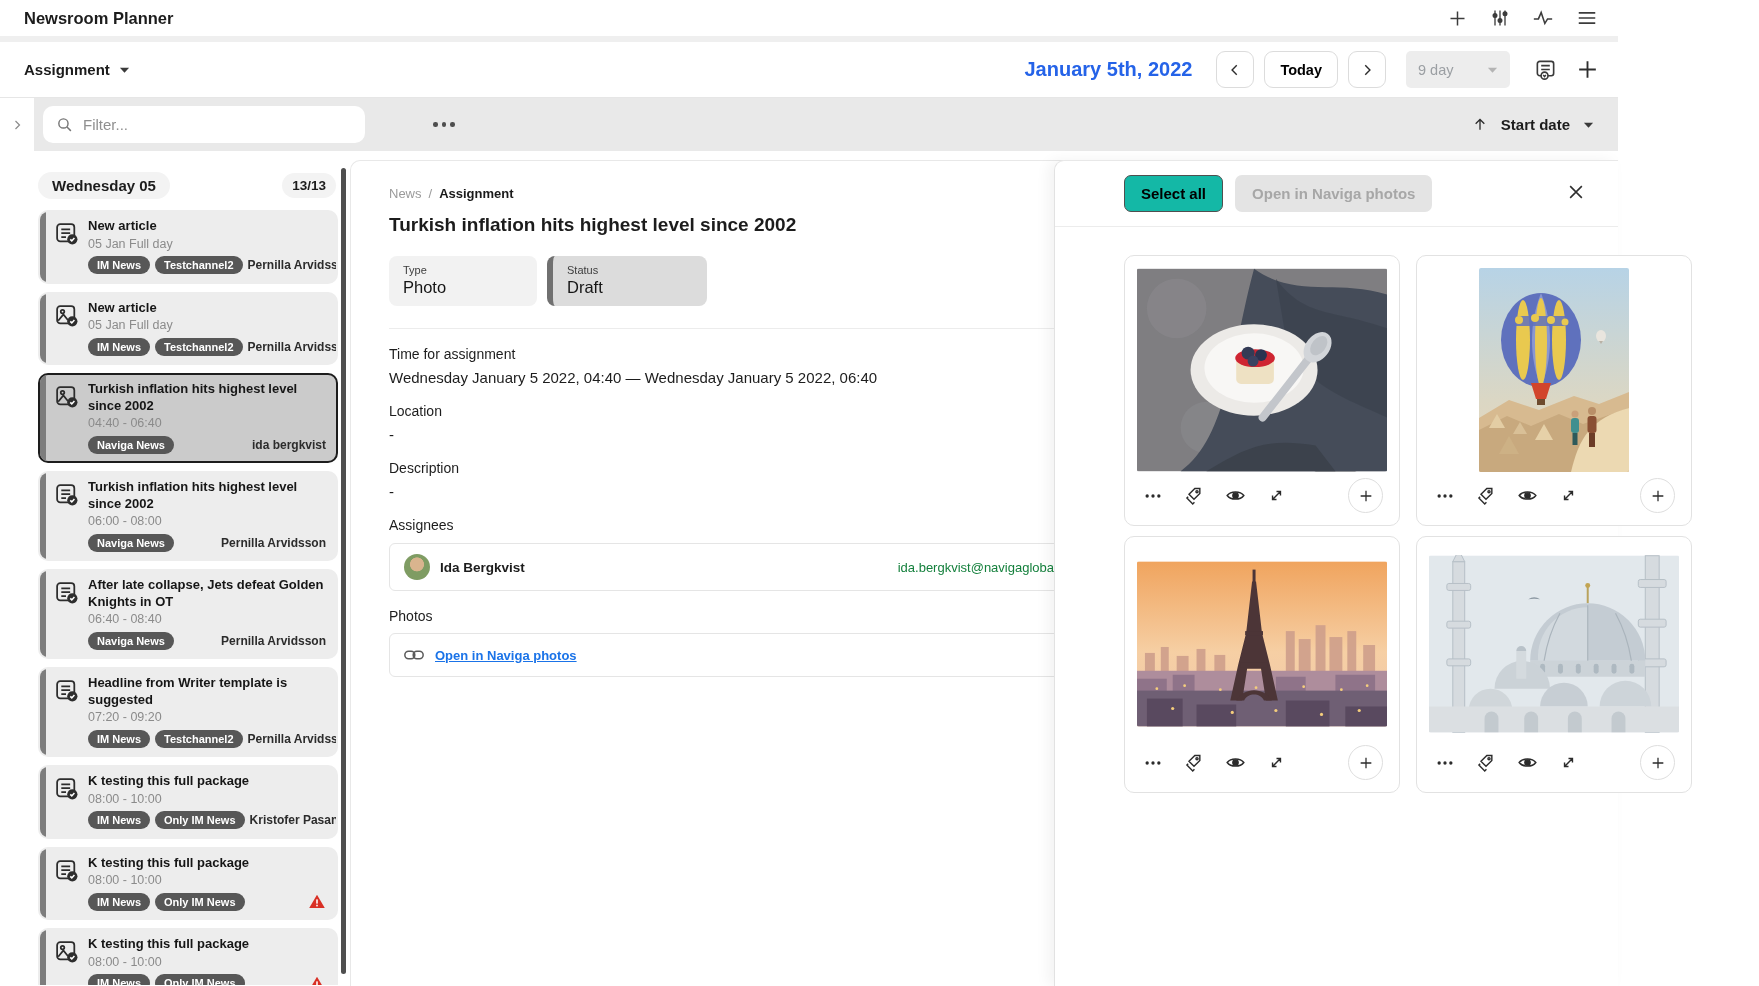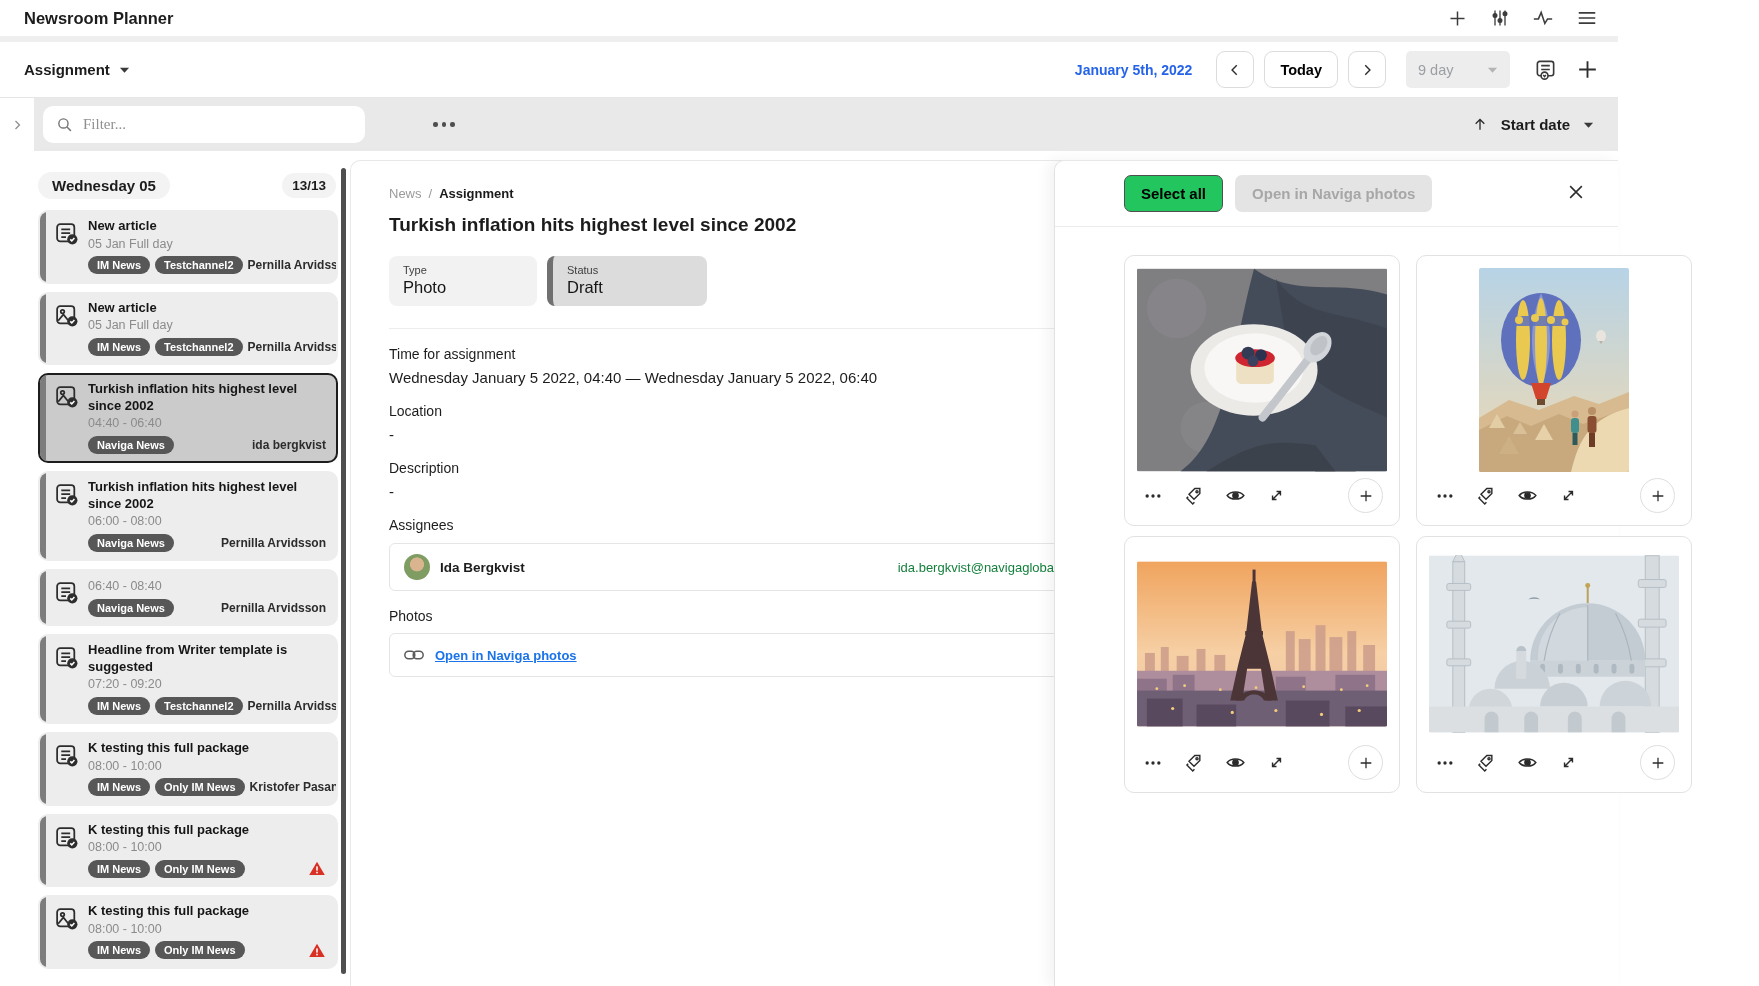--- a/index.html
+++ b/index.html
@@ -13,37 +13,37 @@
   .topbar-title { font-size: 16.5px; font-weight: bold; }
   .topbar-icons { display: flex; align-items: center; gap: 22px; }
   .ic { display: inline-flex; align-items: center; justify-content: center; cursor: pointer; }
   .ic svg { display: block; }
 
   
   .navbar { height: 56px; display: flex; align-items: center; justify-content: space-between;
     padding: 0 18px 0 24px; border-bottom: 1px solid #e6e6e6; background: #fff; }
   .view-select { display: flex; align-items: center; gap: 9px; font-size: 15px; font-weight: bold; cursor: pointer; }
   .nav-right { display: flex; align-items: center; gap: 10px; }
-  .date-label { font-size: 14px; font-weight: bold; color: #2563e8; margin-right: 14px; cursor: pointer; }
+  .date-label { font-size: 20px; font-weight: bold; color: #2563e8; margin-right: 14px; cursor: pointer; }
   .btn-sq { width: 38px; height: 37px; border: 1px solid #dcdcdc; border-radius: 9px; background: #fff;
     display: inline-flex; align-items: center; justify-content: center; cursor: pointer; }
   .btn-today { height: 37px; padding: 0 15px; border: 1px solid #dcdcdc; border-radius: 9px; background: #fff;
     font-size: 14.5px; font-weight: bold; font-family: inherit; cursor: pointer; }
   .range-select { height: 37px; width: 104px; margin-left: 10px; background: #ededed; border-radius: 5px;
     display: inline-flex; align-items: center; justify-content: space-between; padding: 0 12px;
     font-size: 14.5px; color: #9b9fa3; cursor: default; }
   .nav-icons { display: flex; align-items: center; gap: 18px; margin-left: 14px; }
 
   
   .toolbar-row { height: 53px; display: flex; background: #fff; }
   .collapse-gutter { width: 34px; display: flex; align-items: center; justify-content: center; }
   .toolbar { flex: 1; background: #e9e9e9; display: flex; align-items: center; padding: 0 24px 0 9px; }
   .filter-box { width: 322px; height: 37px; background: #fff; border-radius: 10px; display: flex;
     align-items: center; gap: 10px; padding: 0 13px; }
-  .filter-box input { border: none; outline: none; flex: 1; font-size: 15px; font-family: Liberation Serif, serif;
+  .filter-box input { border: none; outline: none; flex: 1; font-size: 15px; font-family: Liberation Sans, sans-serif;
     color: #15803d; background: transparent; }
   .filter-box input::placeholder { color: #8f8f8f; }
   .more-dots { display: flex; gap: 4px; margin-left: 62px; cursor: pointer; padding: 6px; }
   .more-dots i { width: 4.5px; height: 4.5px; border-radius: 50%; background: #4e4e4e; }
   .toolbar-right { margin-left: auto; display: flex; align-items: center; gap: 13px; }
   .sort-label { font-size: 15px; font-weight: bold; cursor: pointer; }
 
   
   .sidebar { position: absolute; left: 38px; top: 162px; width: 300px; bottom: 1px; overflow: hidden; }
   .day-row { display: flex; align-items: center; justify-content: space-between; margin: 10px 2px 11px 0; }
@@ -92,21 +92,21 @@
   .email-link { font-size: 13px; color: #15803d; white-space: nowrap; cursor: pointer; }
   .photos-card { height: 44px; margin-top: 9px; gap: 11px; }
   .open-link { font-size: 13px; font-weight: bold; color: #1a73e8; text-decoration: underline; cursor: pointer; }
 
   
   .panel { position: absolute; left: 1054px; top: 160px; right: 0; bottom: 0; background: #fff; z-index: 5;
     border-left: 1px solid #e2e2e2; border-top: 1px solid #e8e8e8; border-top-left-radius: 10px;
     box-shadow: -6px 0 14px rgba(0,0,0,.05); }
   .panel-head { height: 66px; display: flex; align-items: center; padding: 0 28px 0 69px;
     border-bottom: 1px solid #ececec; }
-  .btn-select-all { border: 1.5px solid #4f4f4f; border-radius: 7px; background: #22c55e; padding: 9px 16px;
+  .btn-select-all { border: 1.5px solid #4f4f4f; border-radius: 7px; background: #14b8a6; padding: 9px 16px;
     font-size: 15px; font-weight: bold; font-family: inherit; cursor: pointer; }
   .btn-open { border: none; border-radius: 7px; background: #e4e4e4; color: #a7a7a7; padding: 10px 17px;
     font-size: 15px; font-weight: bold; font-family: inherit; margin-left: 12px; cursor: default; }
   .panel-close { margin-left: auto; cursor: pointer; padding: 4px; }
   .pgrid { display: grid; grid-template-columns: 276px 276px; gap: 10px 16px; margin: 28px 0 0 69px; }
   .pcard { border: 1px solid #e2e2e2; border-radius: 10px; padding: 12px 12px 4px; background: #fff; }
   .img-wrap { height: 204px; display: flex; align-items: center; justify-content: center; cursor: pointer; }
   .img-wrap.short { height: 190px; }
   .img-wrap svg { border-radius: 2px; }
   .pactions { display: flex; align-items: center; gap: 21px; padding: 6px 4px 8px 6px; }
@@ -303,20 +303,21 @@
       </div>
 
       <div class="acard">
         <span class="cicon"><svg width="25" height="25" viewBox="0 0 24 24" fill="none" stroke="#2d2d2d" stroke-width="1.7">
               <rect x="3" y="3" width="16.5" height="16.5" rx="3"></rect>
               <path d="M7 8h8.5M7 11.7h8.5M7 15.4h4.5"></path>
               <circle cx="17.6" cy="17.6" r="4.9" fill="#2d2d2d" stroke="none"></circle>
               <path d="M15.6 17.6l1.5 1.5 2.5-2.8" stroke="#fff" stroke-width="1.5"></path>
             </svg></span>
         <div class="cbody">
+          <div class="ctitle">After late collapse, Jets defeat Golden Knights in OT</div>
           <div class="ctime">06:40 - 08:40</div>
           <div class="cmeta">
             <span class="chip">Naviga News</span>
             <span class="cassignee">Pernilla Arvidsson</span>
           </div>
         </div>
       </div>
 
       <div class="acard">
         <span class="cicon"><svg width="25" height="25" viewBox="0 0 24 24" fill="none" stroke="#2d2d2d" stroke-width="1.7">

